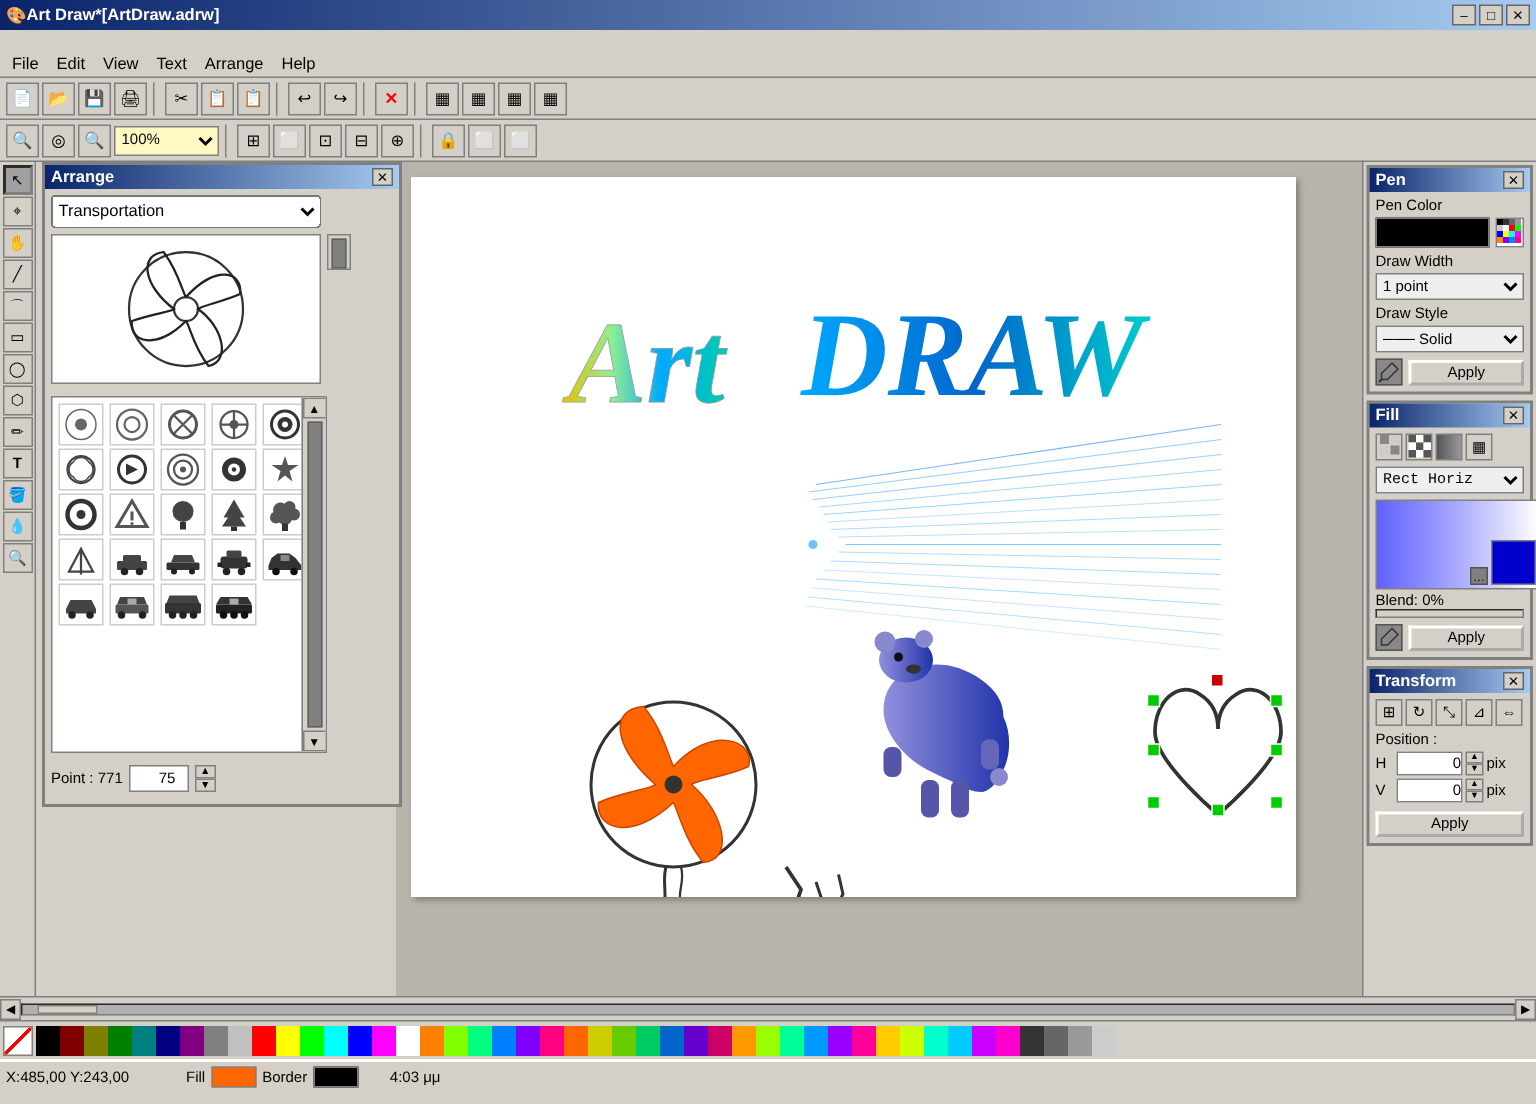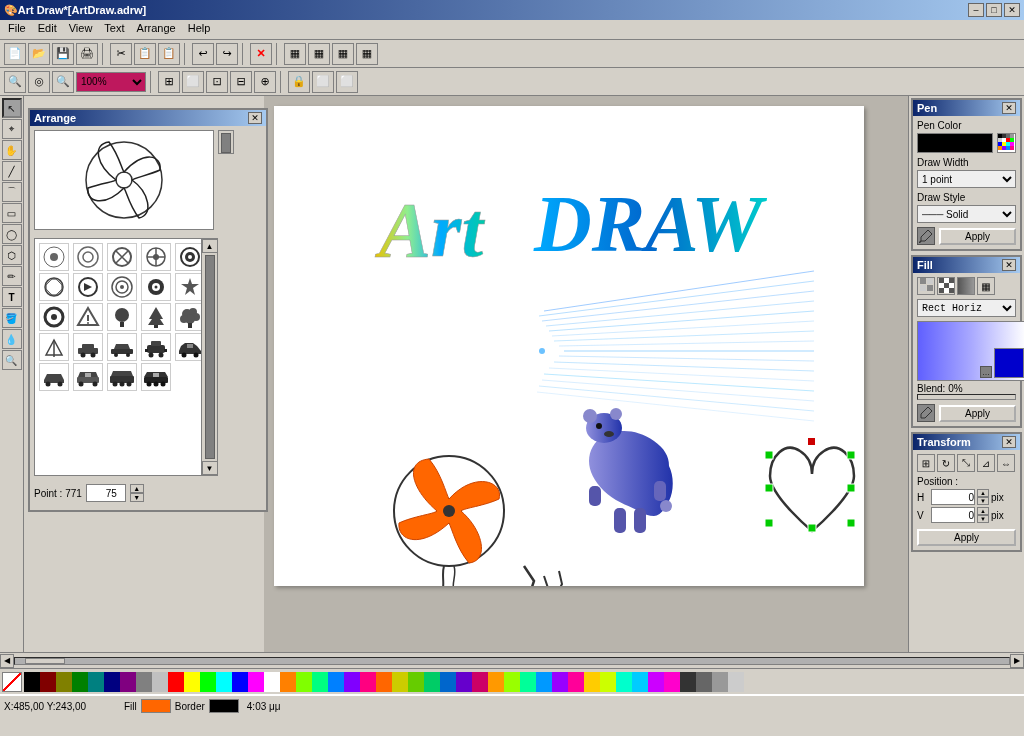--- a/index.html
+++ b/index.html
@@ -19,23 +19,23 @@
     #title-bar .title-controls { margin-left: auto; display: flex; gap: 2px; }
     #title-bar .title-controls button {
       width: 16px; height: 14px; font-size: 9px; cursor: pointer;
       border: 1px solid #666; background: #d4d0c8; color: #000;
       display: flex; align-items: center; justify-content: center;
     }
 
     
     #menu-bar {
       background: #d4d0c8;
-      height: 20px;
-      display: flex;
-      align-items: flex-start;
+      height: 32px;
+      display: flex;
+      align-items: flex-end;
       padding: 0 2px;
       border-bottom: 1px solid #808080;
     }
     #menu-bar span {
       padding: 2px 6px;
       cursor: pointer;
       font-size: 11px;
     }
 
     
@@ -51,21 +51,21 @@
     .tb-btn {
       width: 22px; height: 22px;
       background: #d4d0c8;
       border: 1px solid #808080;
       display: flex; align-items: center; justify-content: center;
       cursor: pointer; font-size: 11px;
     }
     .tb-sep { width: 4px; height: 22px; border-left: 1px solid #808080; margin: 0 2px; }
     .tb-dropdown {
       height: 20px; width: 70px; font-size: 10px;
-      border: 1px solid #808080; background: #be185d;
+      border: 1px solid #808080; background: #fef9c3;
     }
 
     #toolbar2 {
       height: 28px;
       background: #d4d0c8;
       display: flex;
       align-items: center;
       padding: 2px 4px;
       gap: 2px;
       border-bottom: 1px solid #808080;
@@ -268,21 +268,21 @@
       display: flex;
       align-items: center;
       padding: 0 4px;
       font-size: 10px;
     }
     #status-bar .status-left { flex: 1; }
     #status-bar .status-coords { width: 120px; text-align: left; }
     #status-bar .status-fill-border { display: flex; align-items: center; gap: 4px; }
     .fill-indicator { width: 30px; height: 14px; background: #ff6600; border: 1px solid #808080; }
     .border-indicator { width: 30px; height: 14px; background: black; border: 1px solid #808080; }
-    #status-bar .status-time { width: 60px; text-align: left; }
+    #status-bar .status-time { width: 60px; text-align: center; }
 
     
     #h-scrollbar {
       height: 16px;
       background: #d4d0c8;
       border-top: 1px solid #808080;
       display: flex;
       align-items: center;
     }
     #h-scrollbar .scroll-left, #h-scrollbar .scroll-right { width: 14px; height: 14px; background: #d4d0c8; border: 1px solid #808080; display: flex; align-items: center; justify-content: center; font-size: 8px; cursor: pointer; }
@@ -373,20 +373,25 @@
     <div class="tool-btn" title="Eyedropper">💧</div>
     <div class="tool-btn" title="Zoom">🔍</div>
   </div>
 
   <div id="symbols-panel">
     <div class="panel-title">
       <span>Arrange</span>
       <button class="close-btn">✕</button>
     </div>
     <div class="panel-body">
+      <select style="width:180px; height:22px; margin-bottom:4px;">
+        <option>Transportation</option>
+        <option>Animals</option>
+        <option>Plants</option>
+      </select>
       
       <div style="display:flex; gap:4px; align-items:flex-start;">
         <div id="symbols-large">
           <svg width="160" height="90" viewBox="0 0 160 90">
 
             <g transform="translate(80,45)">
               <circle cx="0" cy="0" r="38" fill="none" stroke="#333" stroke-width="1.5"></circle>
               <circle cx="0" cy="0" r="8" fill="none" stroke="#333" stroke-width="1.5"></circle>
 
               <path d="M0,-8 C20,-30 38,-25 36,-10 C25,-5 10,-2 8,0 C25,12 30,35 15,38 C5,25 2,10 0,8 C-20,28 -38,22 -36,8 C-22,3 -10,2 -8,0 C-28,-15 -32,-36 -15,-38 C-5,-25 -2,-10 0,-8Z" fill="none" stroke="#222" stroke-width="1.5" fill-rule="evenodd"></path>

